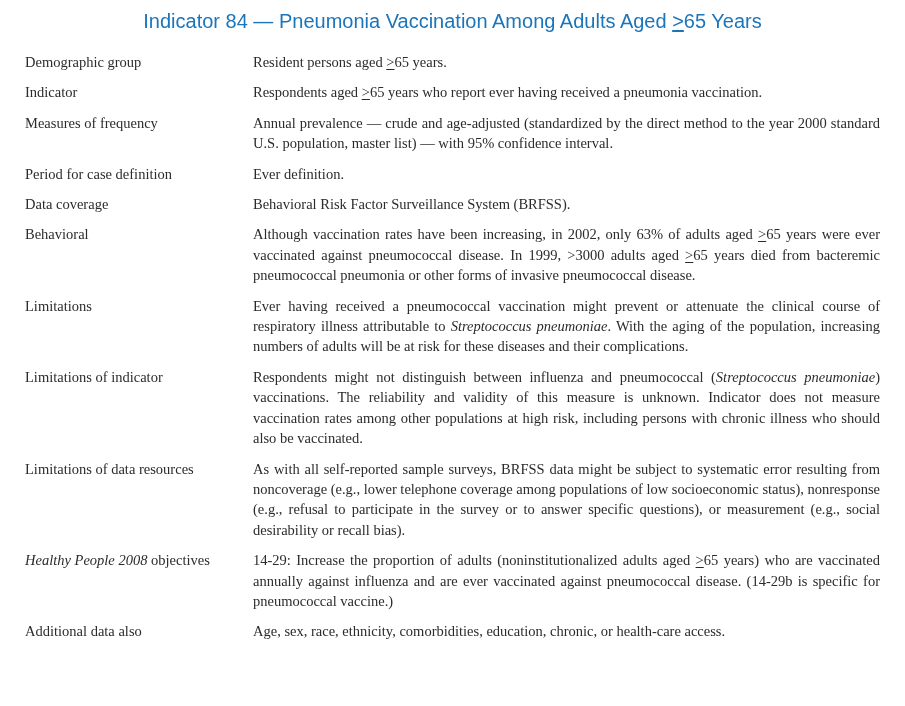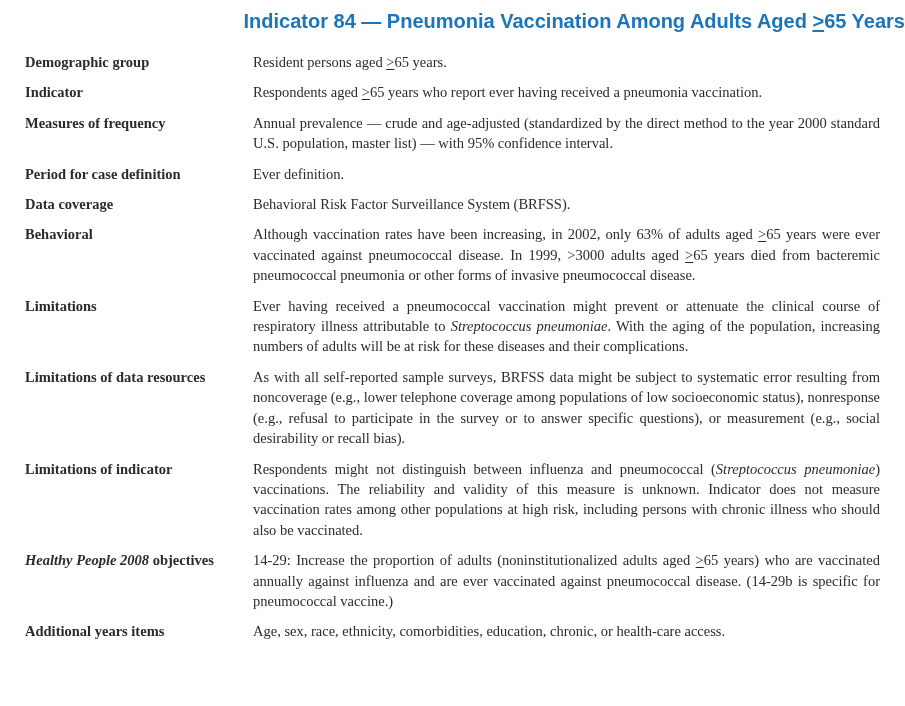--- a/index.html
+++ b/index.html
@@ -7,43 +7,42 @@
     width: 905px;
     height: 706px;
     background: #ffffff;
     overflow: hidden;
     font-family: "Liberation Serif", serif;
     color: #2b2b2b;
   }
   .page { width: 905px; height: 706px; box-sizing: border-box; }
   .title {
     margin: 10px 0 0 0;
-    text-align: right;
+    text-align: center;
     font-family: "Liberation Sans", sans-serif;
-    font-weight: bold;
+    font-weight: normal;
     font-size: 20px;
     color: #1b75bb;
     letter-spacing: 0px;
   }
   .rows {
     margin-top: 19px;
     padding: 0 25px;
   }
   .row {
     display: flex;
     margin-bottom: 10px;
     font-size: 14.5px;
     line-height: 20.4px;
   }
   .row-label {
     width: 228px;
     flex-shrink: 0;
     padding-right: 16px;
     box-sizing: border-box;
-    font-weight: bold;
   }
   .row-value {
     flex: 1;
     text-align: justify;
   }
   .geq {
     text-decoration: underline;
     text-decoration-thickness: 1px;
     text-underline-offset: 2px;
   }
@@ -88,33 +87,33 @@
       <div class="row-label">Behavioral</div>
       <div class="row-value">Although vaccination rates have been increasing, in 2002, only 63% of adults aged <span class="geq">&gt;</span>65 years were ever vaccinated against pneumococcal disease. In 1999, &gt;3000 adults aged <span class="geq">&gt;</span>65 years died from bacteremic pneumococcal pneumonia or other forms of invasive pneumococcal disease.</div>
     </div>
 
     <div class="row">
       <div class="row-label">Limitations</div>
       <div class="row-value">Ever having received a pneumococcal vaccination might prevent or attenuate the clinical course of respiratory illness attributable to <i>Streptococcus pneumoniae</i>. With the aging of the population, increasing numbers of adults will be at risk for these diseases and their complications.</div>
     </div>
 
     <div class="row">
-      <div class="row-label">Limitations of data resources</div>
-      <div class="row-value">As with all self-reported sample surveys, BRFSS data might be subject to systematic error resulting from noncoverage (e.g., lower telephone coverage among populations of low socioeconomic status), nonresponse (e.g., refusal to participate in the survey or to answer specific questions), or measurement (e.g., social desirability or recall bias).</div>
+      <div class="row-label">Limitations of indicator</div>
+      <div class="row-value">Respondents might not distinguish between influenza and pneumococcal (<i>Streptococcus pneumoniae</i>) vaccinations. The reliability and validity of this measure is unknown. Indicator does not measure vaccination rates among other populations at high risk, including persons with chronic illness who should also be vaccinated.</div>
     </div>
 
     <div class="row">
-      <div class="row-label">Limitations of indicator</div>
-      <div class="row-value">Respondents might not distinguish between influenza and pneumococcal (<i>Streptococcus pneumoniae</i>) vaccinations. The reliability and validity of this measure is unknown. Indicator does not measure vaccination rates among other populations at high risk, including persons with chronic illness who should also be vaccinated.</div>
+      <div class="row-label">Limitations of data resources</div>
+      <div class="row-value">As with all self-reported sample surveys, BRFSS data might be subject to systematic error resulting from noncoverage (e.g., lower telephone coverage among populations of low socioeconomic status), nonresponse (e.g., refusal to participate in the survey or to answer specific questions), or measurement (e.g., social desirability or recall bias).</div>
     </div>
 
     <div class="row">
       <div class="row-label"><i>Healthy People 2008</i> objectives</div>
       <div class="row-value">14-29: Increase the proportion of adults (noninstitutionalized adults aged <span class="geq">&gt;</span>65 years) who are vaccinated annually against influenza and are ever vaccinated against pneumococcal disease. (14-29b is specific for pneumococcal vaccine.)</div>
     </div>
 
     <div class="row">
-      <div class="row-label">Additional years items</div>
+      <div class="row-label">Additional data also</div>
       <div class="row-value">Age, sex, race, ethnicity, comorbidities, education, chronic, or health-care access.</div>
     </div>
 
   </div>
 </div>
 
 </body></html>

